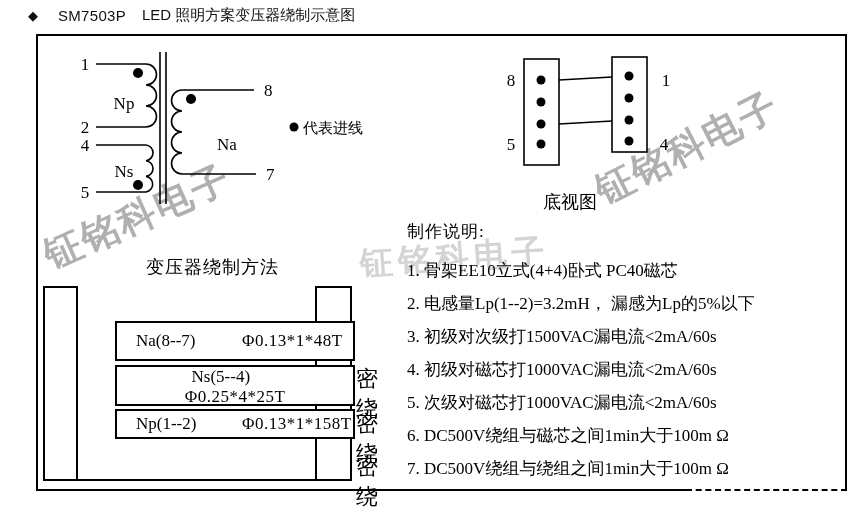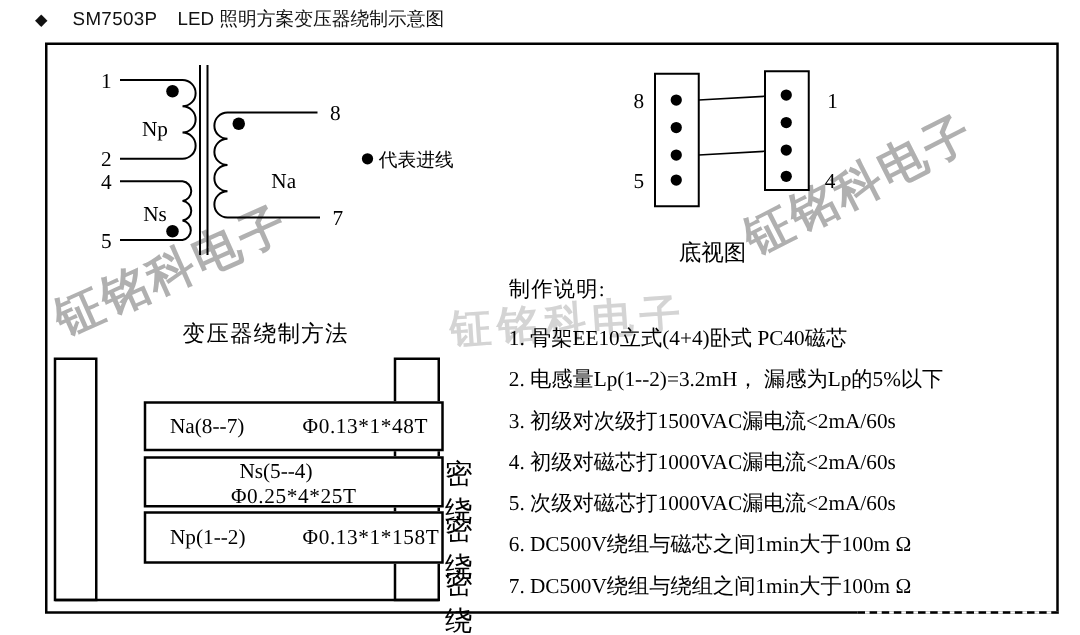--- a/index.html
+++ b/index.html
@@ -115,21 +115,21 @@
     <div class="abs" id="wind-title">变压器绕制方法</div>
 
     <div class="wrow" style="top:285px;height:40px;">
       <span class="wname">Na(8--7)</span>
       <span class="wspec">Φ0.13*1*48T</span>
     </div>
     <div class="wrow" style="top:329px;height:41px;flex-direction:column;">
       <span class="wname">Ns(5--4)</span>
       <span class="wspec">Φ0.25*4*25T</span>
     </div>
-    <div class="wrow" style="top:373px;height:42px;">
+    <div class="wrow" style="top:373px;height:30px;">
       <span class="wname">Np(1--2)</span>
       <span class="wspec">Φ0.13*1*158T</span>
     </div>
     <div class="mi" style="top:295px;">密绕</div>
     <div class="mi" style="top:340px;">密绕</div>
     <div class="mi" style="top:383px;">密绕</div>
 
     <div class="abs" id="instructions">
       <div id="instr-title">制作说明:</div>
       <div id="instr-list">

